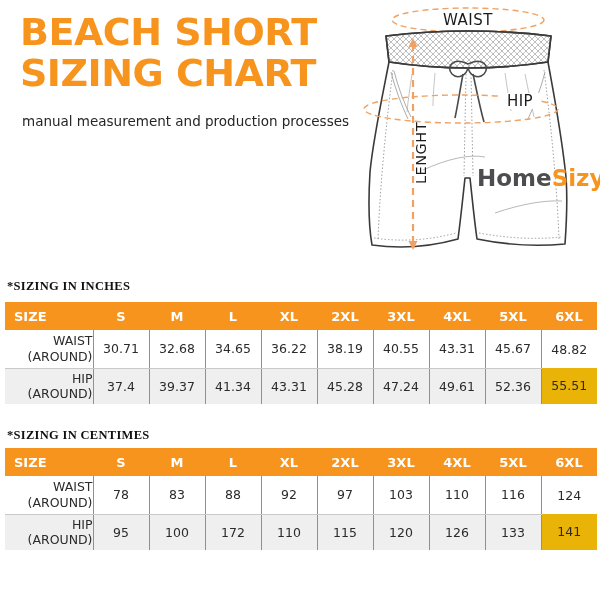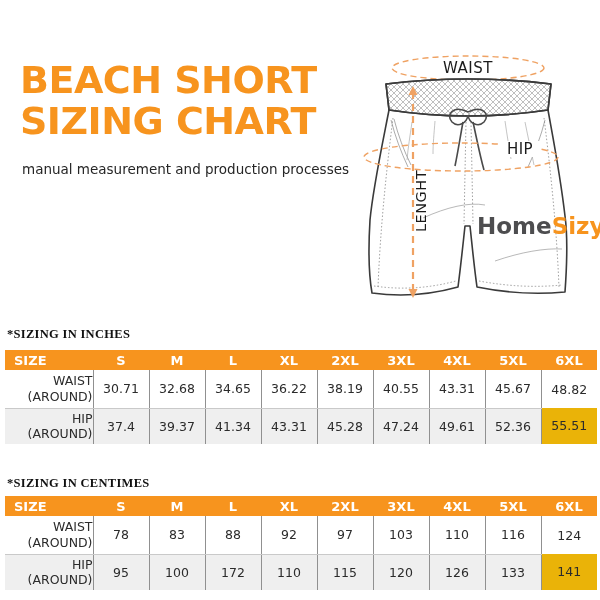--- a/index.html
+++ b/index.html
@@ -1,36 +1,36 @@
 <!DOCTYPE html>
 <html><head>
 <meta charset="utf-8">
 <style>
   * { margin:0; padding:0; box-sizing:border-box; }
   html,body { width:600px; height:600px; background:#ffffff; overflow:hidden;
               font-family:"DejaVu Sans","Liberation Sans",sans-serif; }
-  .abs { position:absolute;margin-top:48px; }
+  .abs { position:absolute; }
 
   
   #page-title { left:20px; top:12px; color:#F7941E; font-size:38px; font-weight:bold;
                 line-height:1.08; letter-spacing:-0.5px; }
   #disclaimer { left:22px; top:112px; color:#262626; font-size:13.5px; line-height:1.35; }
 
   
   #diagram-wrap { left:355px; top:0; width:245px; height:260px; }
 
   
   .section-title { left:7px; color:#111; font-size:12.5px; font-weight:bold; letter-spacing:0.3px;font-family:Liberation Serif, serif; }
   #section-title-inches { top:279px; }
   #section-title-cm     { top:428px;text-align:right; }
   .size-table { left:5px; width:592px; border-collapse:collapse; table-layout:fixed; }
   #table-inches { top:302px; }
   #table-cm     { top:448px; }
   .size-table th { background:#F7941E; color:#ffffff; font-size:13px; font-weight:bold;
-                   height:20px; text-align:center; padding:0; }
+                   height:28px; text-align:center; padding:0; }
   .size-table th:first-child { text-align:left; padding-left:9px; }
   .size-table td { font-size:12.5px; color:#2b2b2b; text-align:center; padding:2px 0;
                    border-left:1px solid #909090; }
   .size-table td:first-child { border-left:none; text-align:right; padding-left:8px;
                                line-height:1.25; }
   .size-table tr.row-0 td { height:38px; }
   .size-table tr.row-1 td { height:35px; background:#efefef; }
   .size-table tr.row-0 td { border-bottom:1px solid #c9c9c9; }
   .size-table tr.row-0 td.last-col { border-bottom:none; }
   .size-table tr.row-1 td.last-col { background:#eab308; }

